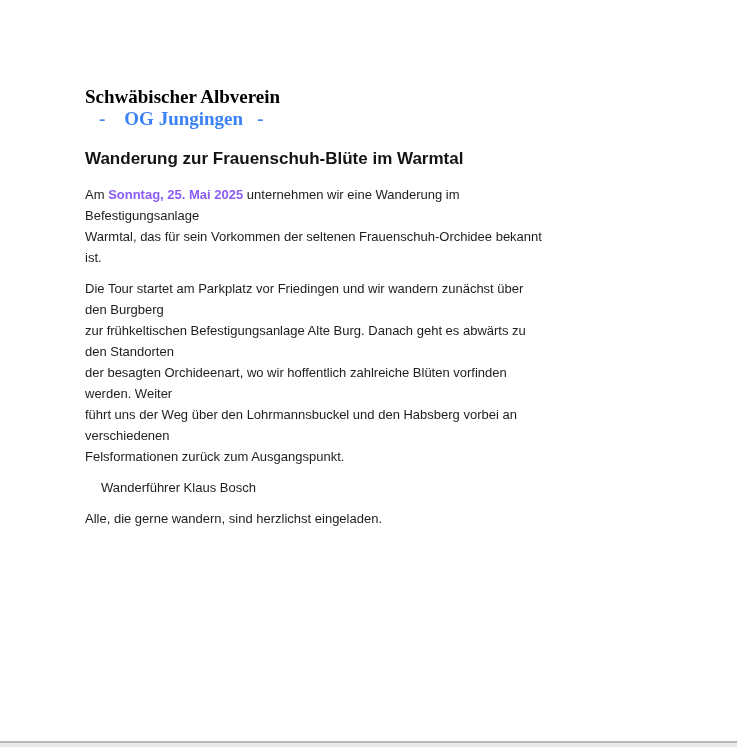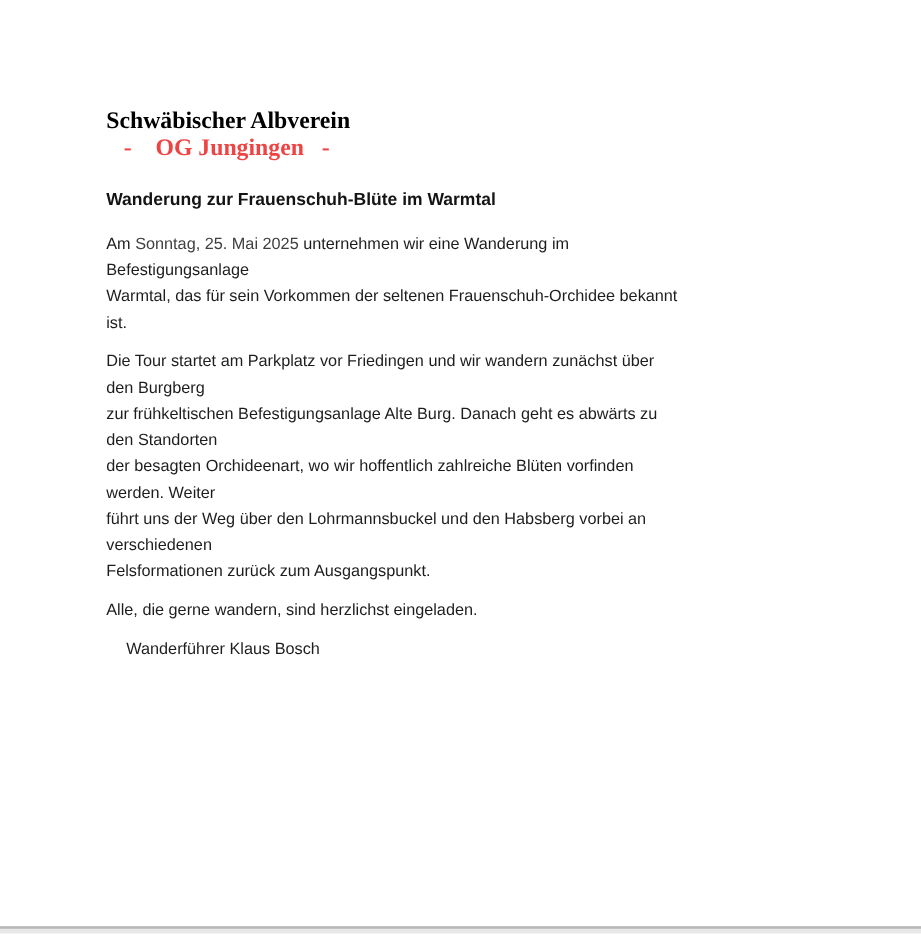--- a/index.html
+++ b/index.html
@@ -28,41 +28,41 @@
     font-weight: bold;
     font-size: 19px;
     line-height: 22px;
     color: #000000;
   }
   .org-subline {
     font-family: "Liberation Serif", serif;
     font-weight: bold;
     font-size: 19px;
     line-height: 22px;
-    color: #ef4444;
+    color: #3b82f6;
     padding-left: 14px;
     white-space: pre; 
   }
   .doc-title {
-    font-size: 14px;
+    font-size: 17px;
     font-weight: bold;
     color: #141414;
     line-height: 20px;
     margin: 19px 0 15px 0;
   }
   .para {
     font-size: 13px;
     line-height: 21px;
     margin: 10px 0 0 0;
     white-space: pre-line; 
     color: #1d1d1d;
   }
   .para strong {
-    font-weight: normal;
-    color: #404040;
+    font-weight: bold;
+    color: #8b5cf6;
   }
   .signature {
     margin-left: 16px;
   }
   .bottom-edge {
     position: absolute;
     left: 0;
     right: 0;
     bottom: 0;
     height: 4px;
@@ -85,19 +85,19 @@
   <p class="para"><span>Am </span><strong>Sonntag, 25. Mai 2025</strong><span> unternehmen wir eine Wanderung im Befestigungsanlage
 Warmtal, das für sein Vorkommen der seltenen Frauenschuh-Orchidee bekannt ist.</span></p>
 
   <p class="para">Die Tour startet am Parkplatz vor Friedingen und wir wandern zunächst über den Burgberg
 zur frühkeltischen Befestigungsanlage Alte Burg. Danach geht es abwärts zu den Standorten
 der besagten Orchideenart, wo wir hoffentlich zahlreiche Blüten vorfinden werden. Weiter
 führt uns der Weg über den Lohrmannsbuckel und den Habsberg vorbei an verschiedenen
 Felsformationen zurück zum Ausgangspunkt.</p>
 
 
+  <p class="para signature">Wanderführer Klaus Bosch</p>
+
   <p class="para">Alle, die gerne wandern, sind herzlichst eingeladen.</p>
-
-  <p class="para signature">Wanderführer Klaus Bosch</p>
 
 </div>
 
 <div class="bottom-edge"></div>
 
 </body></html>

